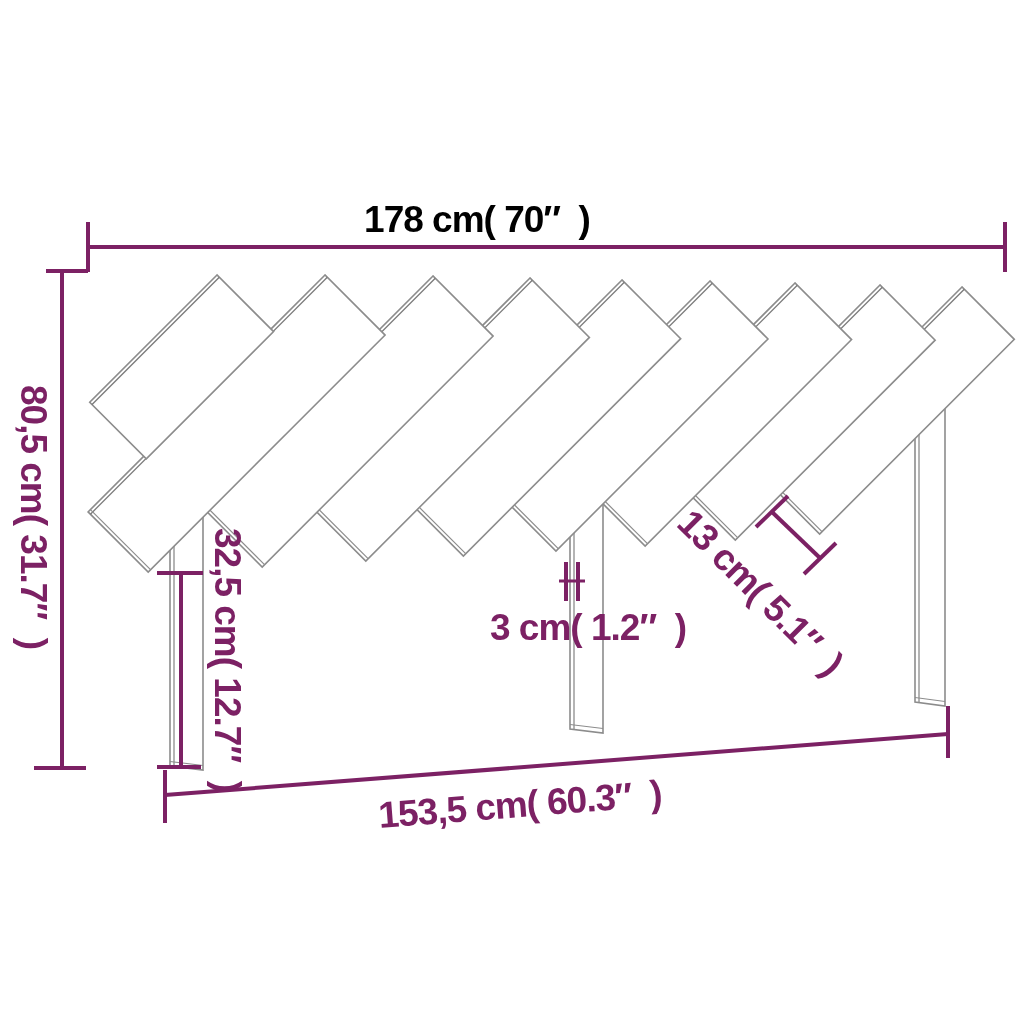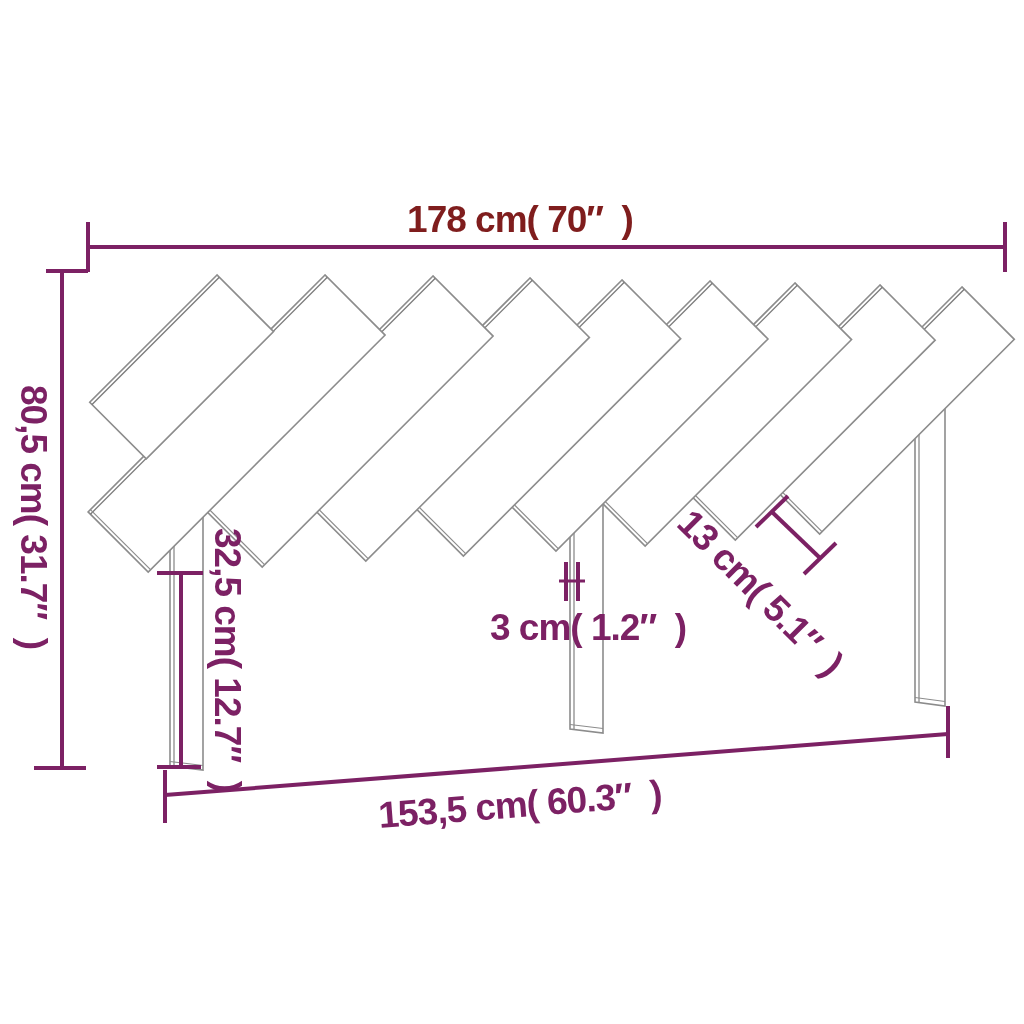--- a/index.html
+++ b/index.html
@@ -83,21 +83,21 @@
         <line x1="559" y1="581" x2="585" y2="581" stroke="#7C2164" stroke-width="3"></line>
         <line x1="772" y1="512" x2="820" y2="558" stroke="#7C2164" stroke-width="4"></line>
         <line x1="756" y1="527" x2="788" y2="496" stroke="#7C2164" stroke-width="4"></line>
         <line x1="804" y1="574" x2="836" y2="543" stroke="#7C2164" stroke-width="4"></line>
         <line x1="165" y1="795" x2="948" y2="734" stroke="#7C2164" stroke-width="4"></line>
         <line x1="165" y1="770" x2="165" y2="823" stroke="#7C2164" stroke-width="4"></line>
         <line x1="948" y1="706" x2="948" y2="758" stroke="#7C2164" stroke-width="4"></line>
       </g>
     </svg>
 
-  <div class="dim-label" style="left: 477px; top: 220px; color: #7f1d1d; margin-left: 43px;">178 cm( 70″  )</div>
+  <div class="dim-label" style="left: 477px; top: 220px; color: #000000;">178 cm( 70″  )</div>
 
   <div class="dim-label rot90" style="left: 33px; top: 517px; color: rgb(124, 33, 100);">80,5 cm( 31.7″  )</div>
 
   <div class="dim-label rot90" style="left: 227px; top: 660px; color: rgb(124, 33, 100);">32,5 cm( 12.7″  )</div>
 
   <div class="dim-label" style="left: 588px; top: 628px; color: rgb(124, 33, 100);">3 cm( 1.2″  )</div>
 
   <div class="dim-label rot45" style="left: 760px; top: 593px; color: rgb(124, 33, 100);">13 cm( 5.1″  )</div>
 
   <div class="dim-label rotneg" style="left: 520px; top: 805px; color: rgb(124, 33, 100);">153,5 cm( 60.3″  )</div>

